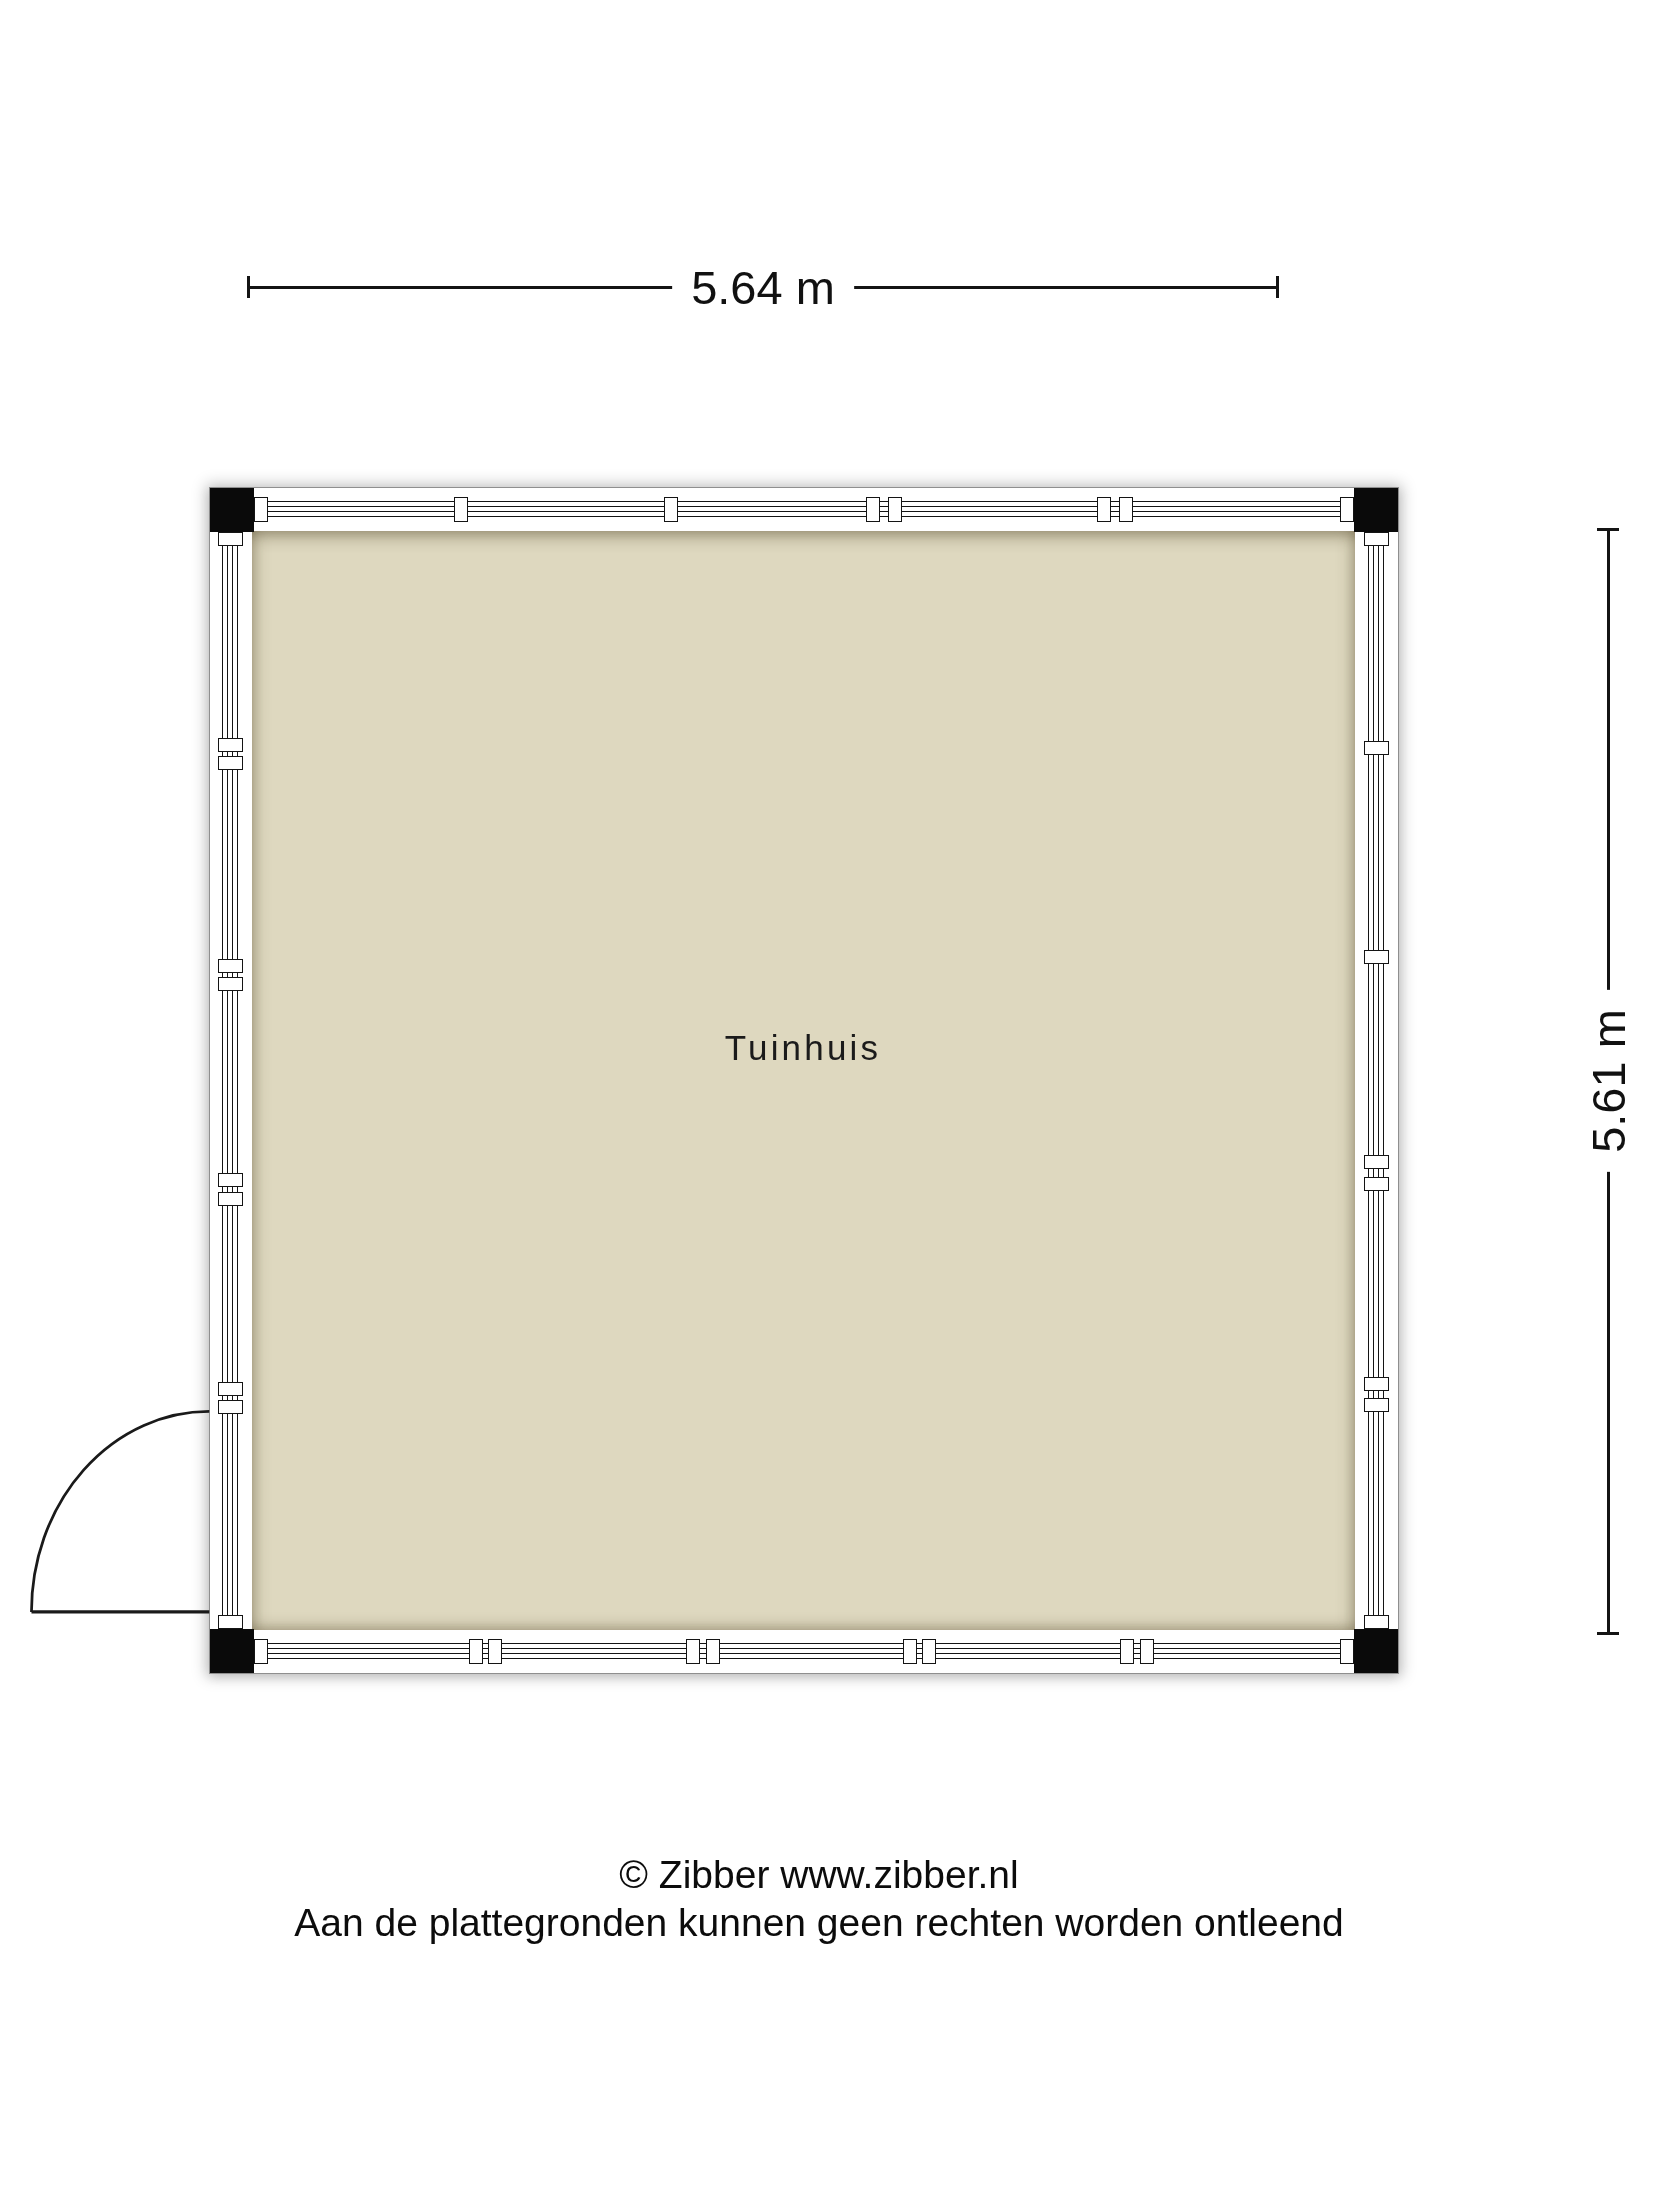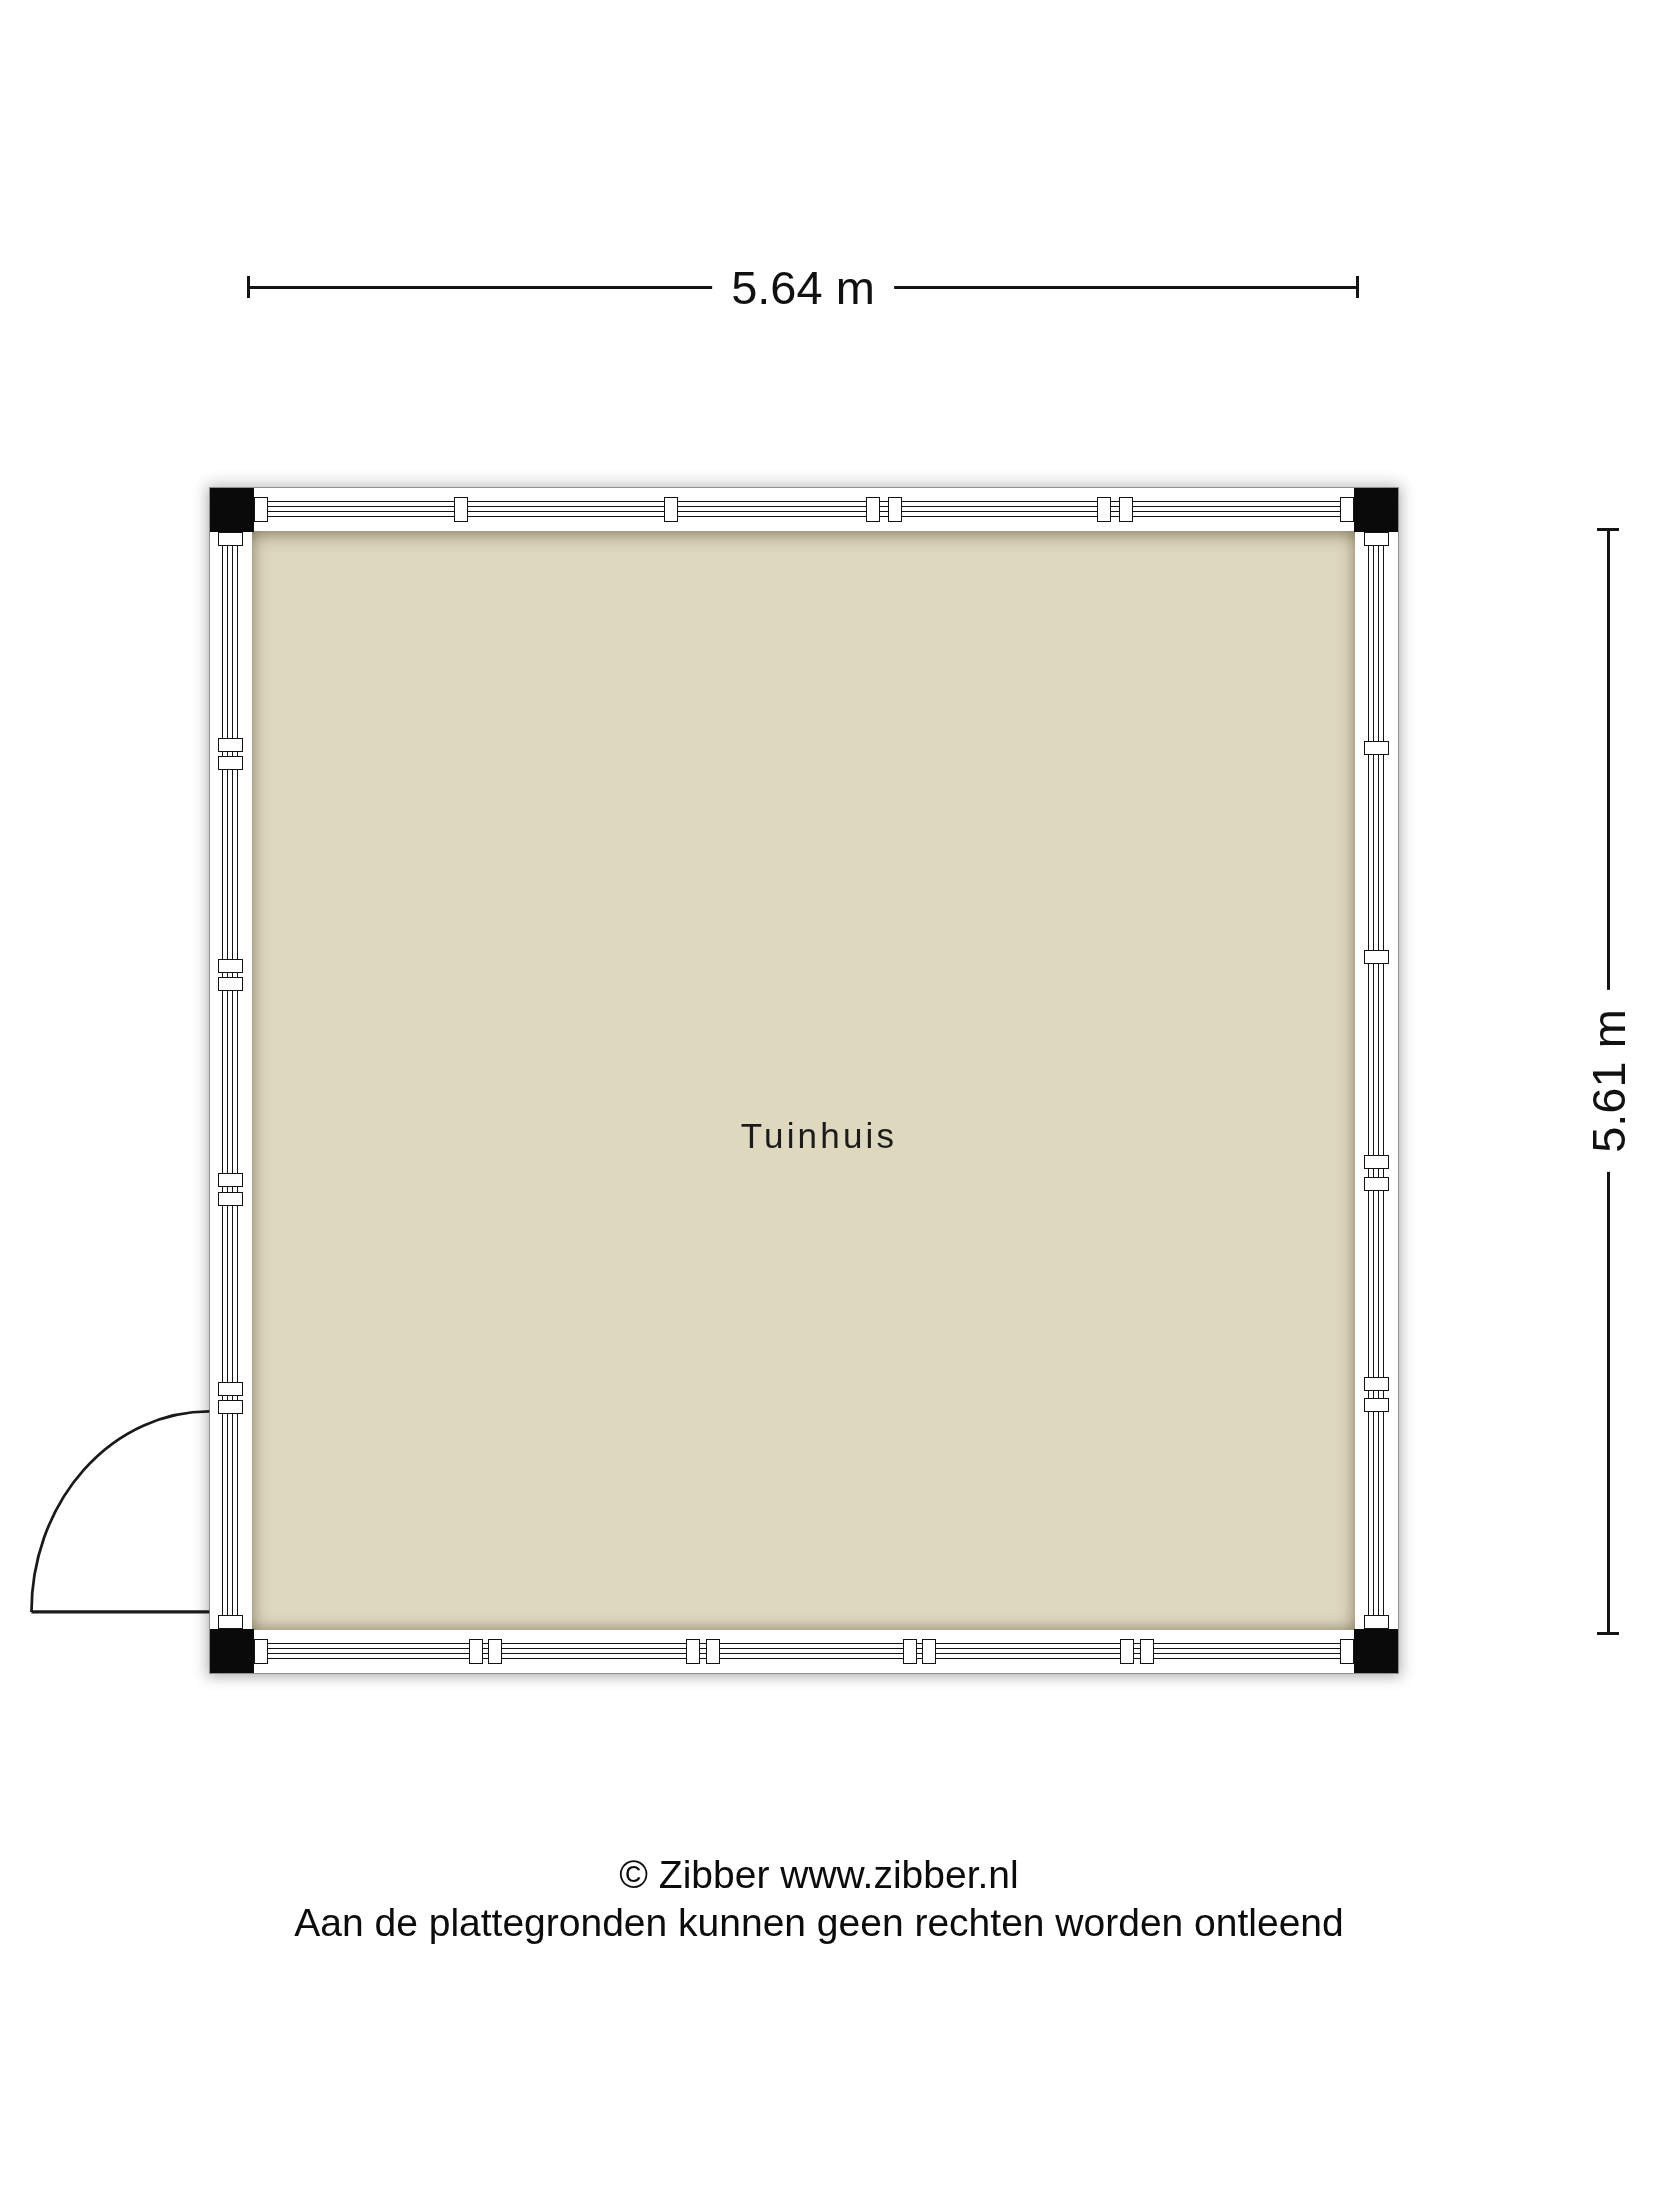--- a/index.html
+++ b/index.html
@@ -22,29 +22,29 @@
          box-sizing:border-box;z-index:2;}
   .strip.h{background-image:linear-gradient(to bottom,
       transparent calc(33% - 0.8px),var(--c-line,#111) calc(33% - 0.8px),var(--c-line,#111) calc(33% + 0.8px),transparent calc(33% + 0.8px),
       transparent calc(67% - 0.8px),var(--c-line,#111) calc(67% - 0.8px),var(--c-line,#111) calc(67% + 0.8px),transparent calc(67% + 0.8px));}
   .strip.v{background-image:linear-gradient(to right,
       transparent calc(33% - 0.8px),var(--c-line,#111) calc(33% - 0.8px),var(--c-line,#111) calc(33% + 0.8px),transparent calc(33% + 0.8px),
       transparent calc(67% - 0.8px),var(--c-line,#111) calc(67% - 0.8px),var(--c-line,#111) calc(67% + 0.8px),transparent calc(67% + 0.8px));}
   .mullion{position:absolute;background:#fff;border:1.6px solid var(--c-line,#111);
          box-sizing:border-box;z-index:3;}
 
-  .room-label{position:absolute;left:803px;top:1136px;transform:translate(-50%,-50%);
-        font-size:35px;letter-spacing:3.2px;color:#1b1b1b;z-index:5;white-space:nowrap;margin-left:16px;}
+  .room-label{position:absolute;left:803px;top:1048px;transform:translate(-50%,-50%);
+        font-size:35px;letter-spacing:3.2px;color:#1b1b1b;z-index:5;white-space:nowrap;}
 
   
   .door-svg{position:absolute;left:0;top:1394px;z-index:1;}
 
   
   .dim{position:absolute;color:var(--c-dimension_text,#111);}
-  .dim-h{left:247px;top:276px;width:1112px;height:22px;}
+  .dim-h{left:247px;top:276px;width:1032px;height:22px;}
   .dim-h .dim-line{position:absolute;left:0;top:9.5px;width:100%;height:3.2px;background:var(--c-line,#111);}
   .dim-h .tick{position:absolute;top:0;width:3.2px;height:22px;background:var(--c-line,#111);}
   .dim-h .tick.t1{left:0;} .dim-h .tick.t2{right:0;}
   .dim-h .dim-label{position:absolute;left:50%;top:11px;transform:translate(-50%,-50%);
         background:#fff;padding:0 19px;font-size:47px;white-space:nowrap;}
   .dim-v{left:1597px;top:528px;width:22px;height:1107px;}
   .dim-v .dim-line{position:absolute;left:9.5px;top:0;width:3.2px;height:100%;background:var(--c-line,#111);}
   .dim-v .tick{position:absolute;left:0;width:22px;height:3.2px;background:var(--c-line,#111);}
   .dim-v .tick.t1{top:0;} .dim-v .tick.t2{bottom:0;}
   .dim-v .dim-label{position:absolute;left:11px;top:553px;transform:translate(-50%,-50%) rotate(-90deg);

